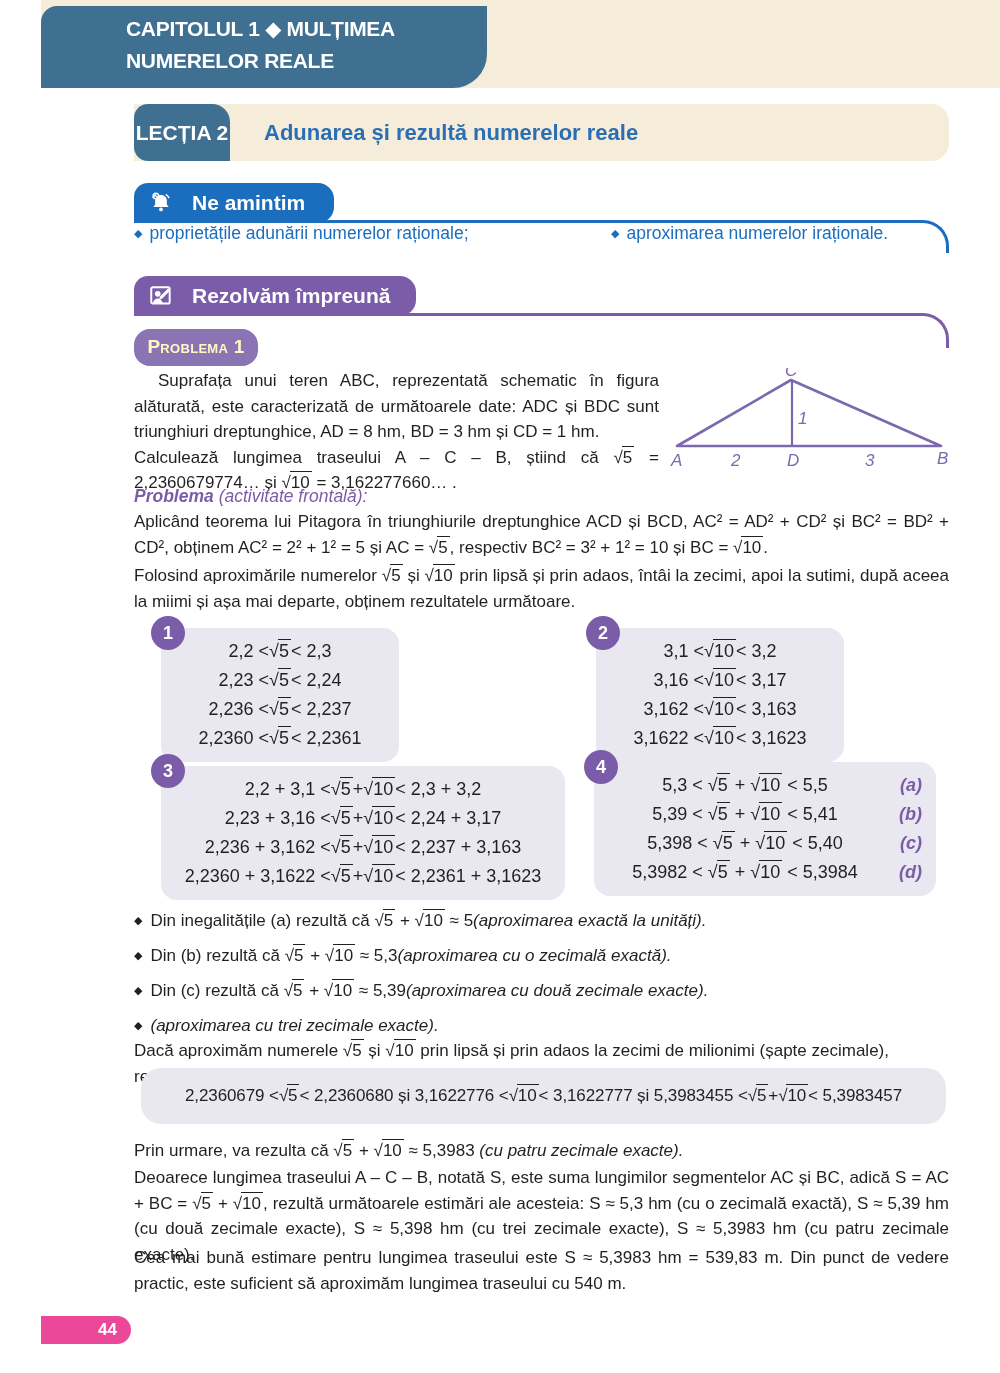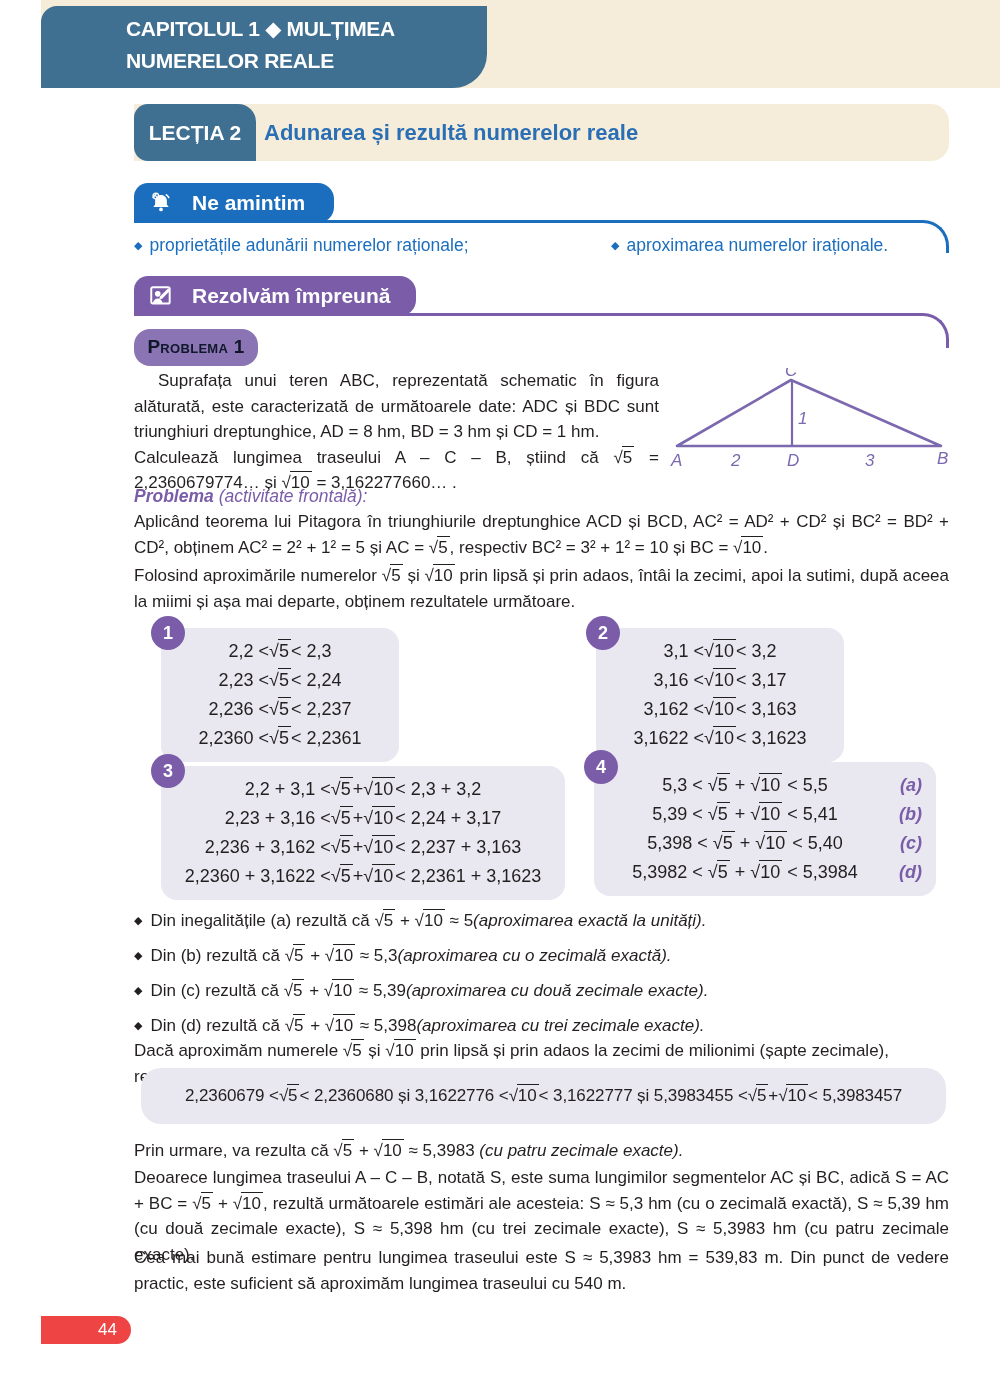--- a/index.html
+++ b/index.html
@@ -14,21 +14,21 @@
   .chapter-banner{
     position:absolute;top:6px;left:0;width:446px;height:82px;
     background:#3f6f91;border-radius:16px 0 34px 0;
     display:flex;align-items:flex-end;padding:0 0 12px 85px;box-sizing:border-box;
     color:#ffffff;font-weight:700;font-size:21px;letter-spacing:-0.3px;
   }
   
   .lesson-strip{position:absolute;top:104px;left:93px;width:815px;height:57px;
     background:#f5edda;border-radius:0 18px 18px 0;}
   .lesson-label{
-    position:absolute;top:0;left:0;width:122px;height:57px;
+    position:absolute;top:0;left:0;width:96px;height:57px;
     background:#3f6f91;border-radius:14px 18px 0 14px;
     display:flex;align-items:center;justify-content:center;
     color:#ffffff;font-weight:700;font-size:21px;
   }
   .lesson-title{
     position:absolute;top:0;left:130px;height:57px;display:flex;align-items:center;
     color:#2a6fb5;font-weight:700;font-size:22px;
   }
   
   .badge-blue,.badge-purple{
@@ -36,29 +36,29 @@
     padding:0 20px 0 14px;color:#fff;font-weight:700;font-size:21px;box-sizing:border-box;
   }
   .badge-blue{top:183px;left:93px;width:200px;background:#1b6ebe;border-radius:14px 16px 16px 0;}
   .badge-purple{top:276px;left:93px;width:282px;background:#7a5ca8;border-radius:14px 16px 16px 0;}
   .rule-blue{position:absolute;top:220px;left:93px;width:812px;height:30px;
     border-top:3px solid #1b6ebe;border-right:3px solid #1b6ebe;border-top-right-radius:26px;}
   .rule-purple{position:absolute;top:313px;left:93px;width:812px;height:32px;
     border-top:3px solid #7a5ca8;border-right:3px solid #7a5ca8;border-top-right-radius:26px;}
   .icon-svg{display:block;}
   
-  .remember-bullets{position:absolute;top:232px;left:93px;width:815px;display:flex;}
+  .remember-bullets{position:absolute;top:220px;left:93px;width:815px;display:flex;}
   .remember-bullets .b1{width:477px;}
   .bullet-line{color:#1b6ebe;font-size:17.5px;}
   .diamond{font-size:11px;vertical-align:2px;margin-right:7px;}
   
   .problema-badge{
     position:absolute;top:329px;left:93px;width:124px;height:37px;
     background:#8b74b4;border-radius:16px;display:flex;align-items:center;justify-content:center;
-    color:#0f172a;font-weight:700;font-size:19px;font-variant:small-caps;letter-spacing:0.3px;
+    color:#fef9c3;font-weight:700;font-size:19px;font-variant:small-caps;letter-spacing:0.3px;
   }
   
   .problem-wrap{position:absolute;top:368px;left:93px;width:815px;display:flex;}
   .problem-text{width:535px;text-align:justify;}
   .problem-text p{margin:0;}
   .problem-text .indent{text-indent:24px;}
   .figure-col{width:280px;margin-left:10px;padding-top:0;}
   .fig-label{fill:#7b68ae;font-style:italic;font-size:17px;font-family:"Liberation Sans",sans-serif;}
   
   .rezolvare-line{position:absolute;top:483px;left:93px;color:#7a5ca8;font-size:17.5px;}
@@ -93,23 +93,23 @@
     background:#e9e7f0;border-radius:20px;display:flex;align-items:center;justify-content:center;
     font-size:17px;letter-spacing:-0.1px;
   }
   
   .final1{position:absolute;top:1138px;left:93px;width:815px;margin:0;}
   .final2{position:absolute;top:1165px;left:93px;width:815px;margin:0;text-align:justify;}
   .final3{position:absolute;top:1245px;left:93px;width:815px;margin:0;text-align:justify;}
   
   .page-num{
     position:absolute;top:1316px;left:0;width:90px;height:28px;
-    background:#ef4444;border-radius:0 14px 14px 0;
+    background:#ec4899;border-radius:0 14px 14px 0;
     display:flex;align-items:center;justify-content:flex-end;padding-right:14px;box-sizing:border-box;
-    color:#fff;font-weight:400;font-size:17px;
+    color:#fff;font-weight:700;font-size:17px;
   }
   
   .sqrt{white-space:nowrap;}
   .sqrt .rad{border-top:1.5px solid currentColor;padding:1px 2px 0 1px;margin-left:-1px;}
 </style>
 </head>
 <body>
 
 <div class="page">
 
@@ -246,21 +246,20 @@
       <span>Din (b) rezultă că <span class="sqrt"><span class="rsign">√</span><span class="rad">5</span></span> + <span class="sqrt"><span class="rsign">√</span><span class="rad">10</span></span> ≈ 5,3  </span>
       <span class="note">(aproximarea cu o zecimală exactă).</span>
     </div>
     <div class="c-line">
       <span class="diamond-dark">◆</span>
       <span>Din (c) rezultă că <span class="sqrt"><span class="rsign">√</span><span class="rad">5</span></span> + <span class="sqrt"><span class="rsign">√</span><span class="rad">10</span></span> ≈ 5,39  </span>
       <span class="note">(aproximarea cu două zecimale exacte).</span>
     </div>
     <div class="c-line">
       <span class="diamond-dark">◆</span>
-      <span>Din (d) rezultă că <span class="sqrt"><span class="rsign">√</span><span class="rad">5</span></span> + <span class="sqrt"><span class="rsign">√</span><span class="rad">10</span></span> ≈ 5,398  </span>
       <span class="note">(aproximarea cu trei zecimale exacte).</span>
     </div>
   </div>
 
   <p class="seven-intro">Dacă aproximăm numerele <span class="sqrt"><span class="rsign">√</span><span class="rad">5</span></span> și <span class="sqrt"><span class="rsign">√</span><span class="rad">10</span></span> prin lipsă și prin adaos la zecimi de milionimi (șapte zecimale), rezultă:</p>
   <div class="seven-box">2,2360679 &lt; <span class="sqrt"><span class="rsign">√</span><span class="rad">5</span></span> &lt; 2,2360680 și 3,1622776 &lt; <span class="sqrt"><span class="rsign">√</span><span class="rad">10</span></span> &lt; 3,1622777 și 5,3983455 &lt; <span class="sqrt"><span class="rsign">√</span><span class="rad">5</span></span> + <span class="sqrt"><span class="rsign">√</span><span class="rad">10</span></span> &lt; 5,3983457</div>
 
   <p class="final1">
     <span>Prin urmare, va rezulta că <span class="sqrt"><span class="rsign">√</span><span class="rad">5</span></span> + <span class="sqrt"><span class="rsign">√</span><span class="rad">10</span></span> ≈ 5,3983  </span>
     <span class="note">(cu patru zecimale exacte).</span>

